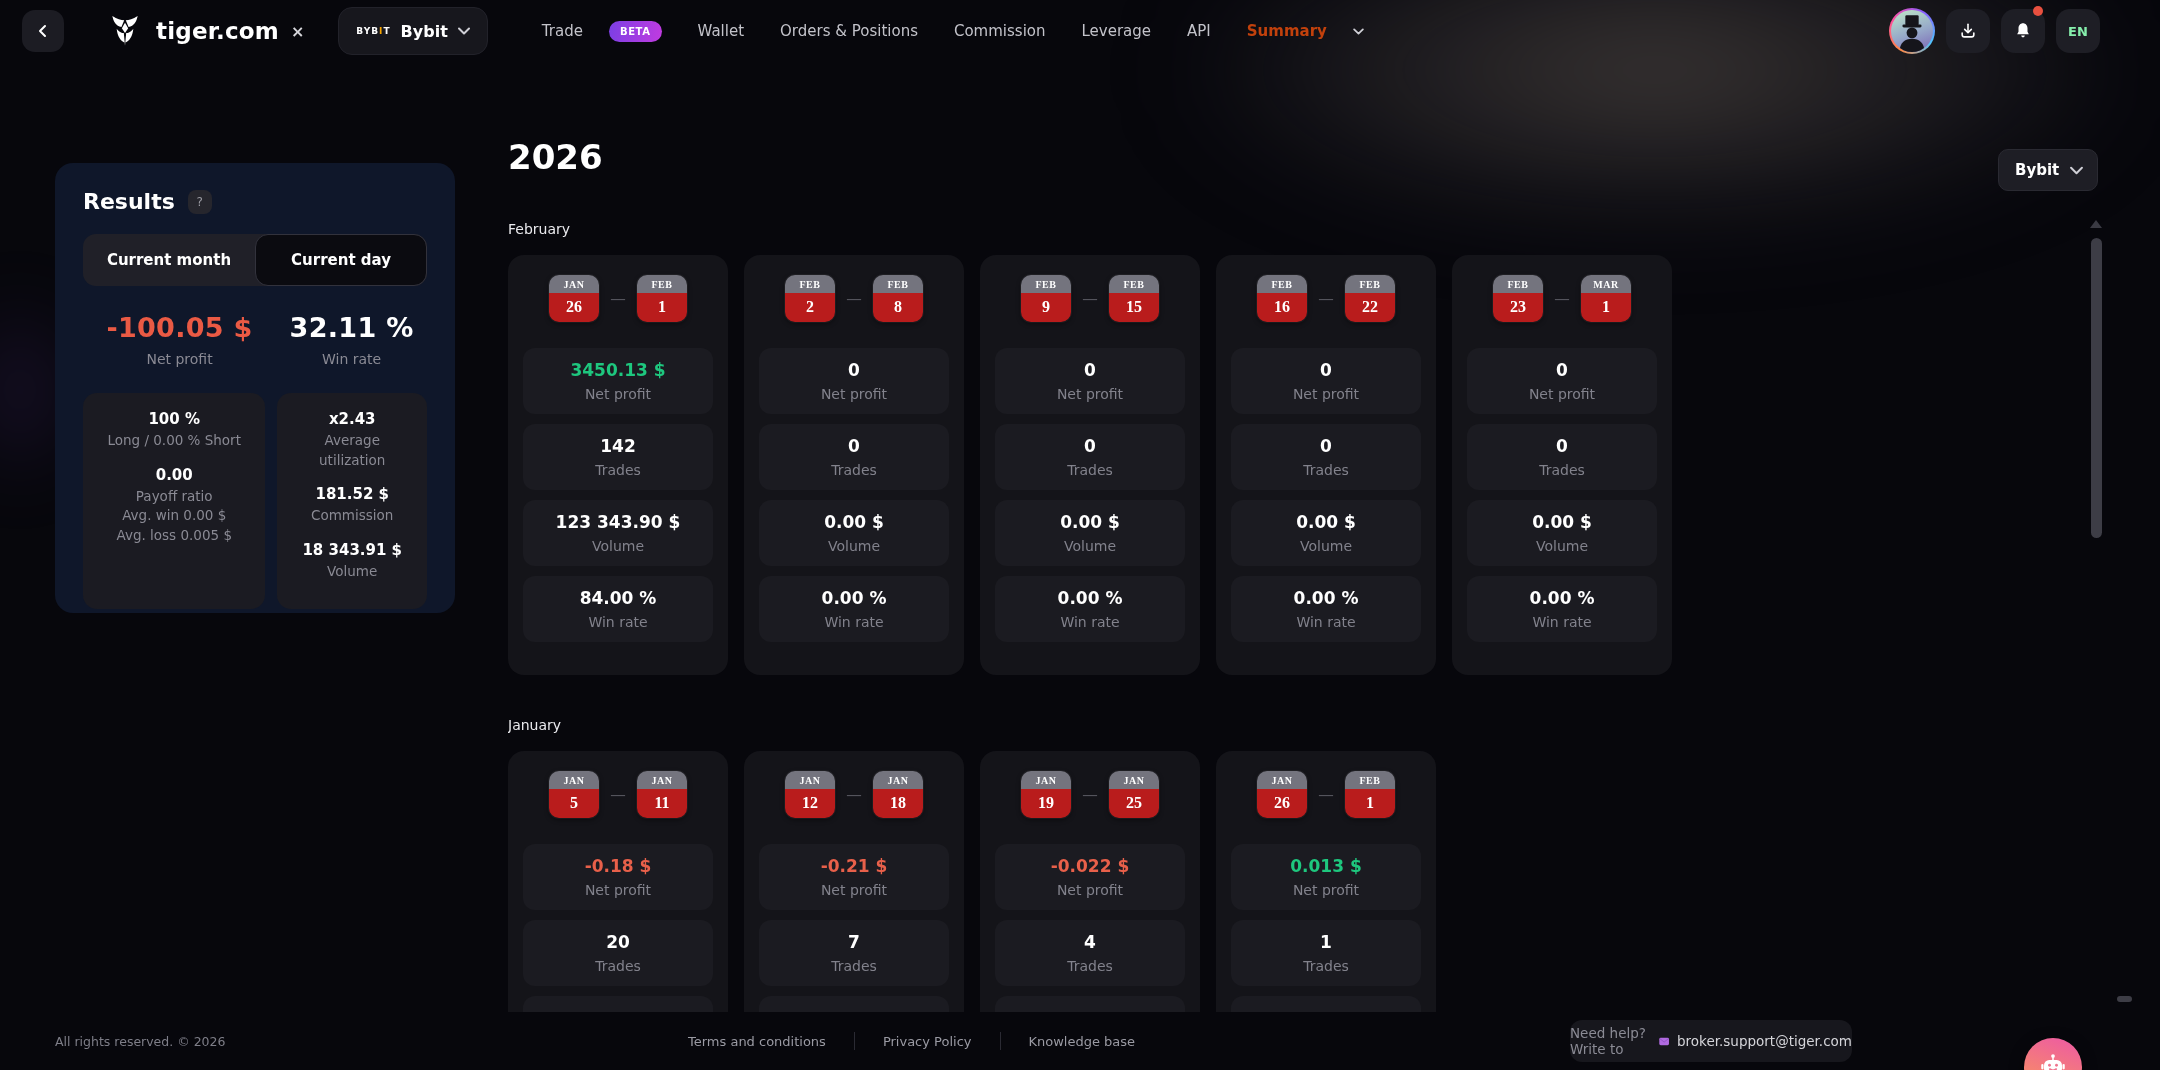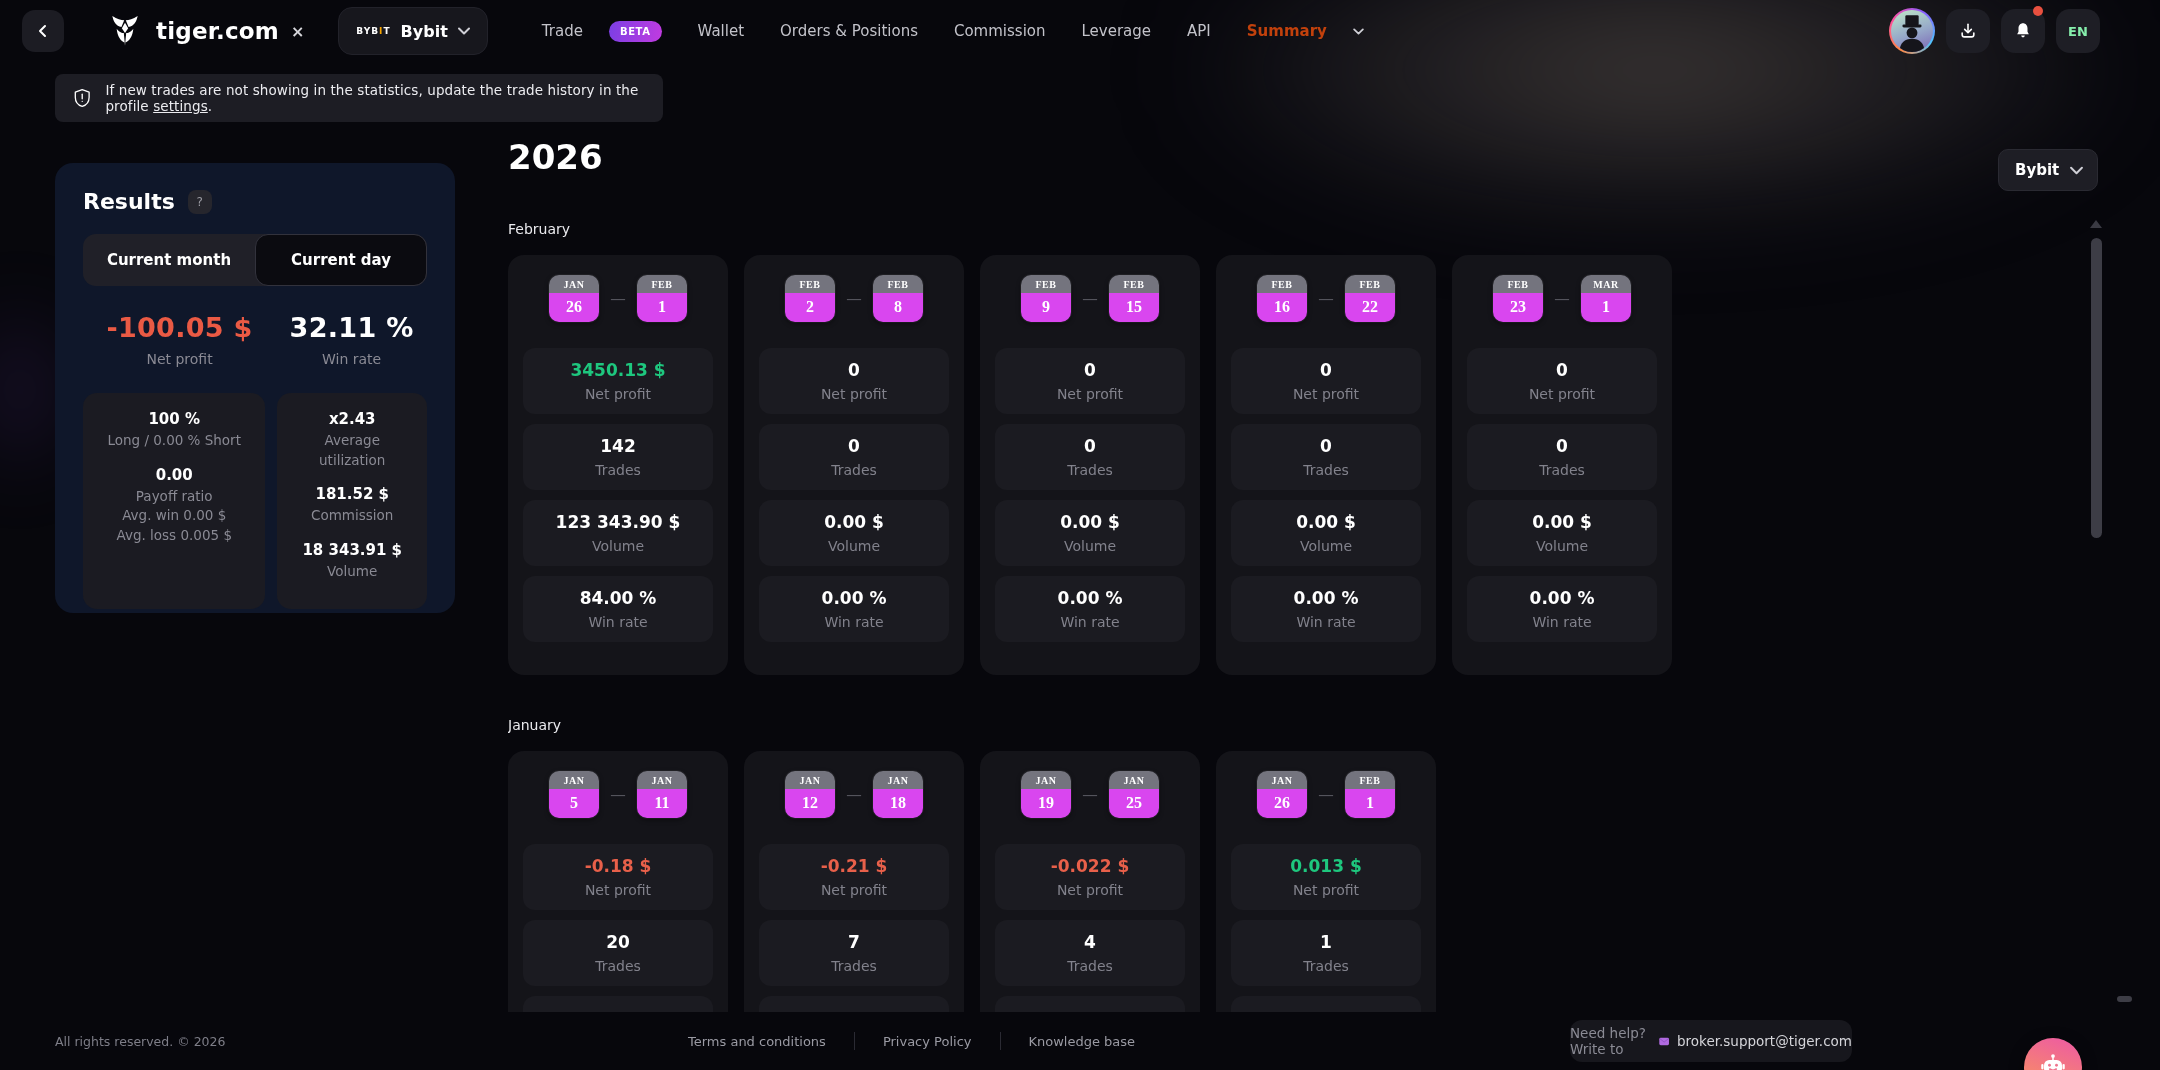--- a/index.html
+++ b/index.html
@@ -80,21 +80,21 @@
                    justify-content:space-between;padding:0 14px 0 16px;box-sizing:border-box;cursor:pointer;}
   .exchange-select .sel-label{font-size:15px;font-weight:700;}
   .section-label{font-size:14px;color:#eaeaee;margin-top:40px;line-height:20px;}
   .section-label.first{margin-top:40px;}
   .cards{display:flex;gap:16px;margin-top:16px;}
   .card{width:220px;height:420px;background:#141419;border-radius:16px;padding:20px 15px;box-sizing:border-box;flex:0 0 auto;}
   .dates{display:flex;align-items:center;justify-content:center;gap:12px;font-family:Liberation Serif, serif;}
   .chip{width:50px;border-radius:10px;overflow:hidden;text-align:center;
         box-shadow:0 0 0 1px rgba(255,255,255,.05),0 2px 5px rgba(0,0,0,.45);}
   .chip-m{background:#74747e;font-size:10px;font-weight:700;letter-spacing:.6px;padding:4px 0 3px;color:#fff;}
-  .chip-d{background:#d946ef;font-size:16px;font-weight:700;padding:5px 0 6px;color:#fff;}
+  .chip-d{background:#b91c1c;font-size:16px;font-weight:700;padding:5px 0 6px;color:#fff;}
   .dash{color:#5a5a63;font-weight:700;font-size:14px;}
   .stats{margin-top:26px;display:flex;flex-direction:column;gap:10px;}
   .stat{background:#1b1b21;border-radius:12px;height:66px;flex:0 0 auto;display:flex;flex-direction:column;
         align-items:center;justify-content:center;gap:6px;}
   .stat .v{font-size:17px;font-weight:700;}
   .v.pos{color:#1ec77e;}
   .v.neg{color:#e8604a;}
   .stat .l{font-size:14px;color:#82828c;}
 
   
@@ -200,28 +200,20 @@
           <path d="M9.8 17.5 A2.2 2.2 0 0 0 14.2 17.5 Z"></path>
         </svg>
         <span class="bell-dot"></span>
       </div>
       <div class="icon-btn">
         <span class="lang-btn">EN</span>
       </div>
     </div>
   </div>
 
-  <div class="banner">
-    <svg width="22" height="24" viewBox="0 0 24 26" fill="none" stroke="#fff" stroke-width="1.7" stroke-linejoin="round">
-      <path d="M12 2 L21 5.2 V12 C21 18 17.5 22.3 12 24 C6.5 22.3 3 18 3 12 V5.2 Z"></path>
-      <line x1="12" y1="8" x2="12" y2="14" stroke-linecap="round"></line>
-      <circle cx="12" cy="17.5" r="0.8" fill="#fff" stroke="none"></circle>
-    </svg>
-    <span class="banner-text"><span>If new trades are not showing in the statistics, update the trade history in the profile</span> <span class="link">settings</span><span>.</span></span>
-  </div>
 
   <div class="results">
     <div class="res-head">
       <span class="res-title">Results</span>
       <span class="help-badge">?</span>
     </div>
     <div class="tabs" id="tabs">
         <div class="tab">Current month</div>
         <div class="tab active">Current day</div>
       </div>

